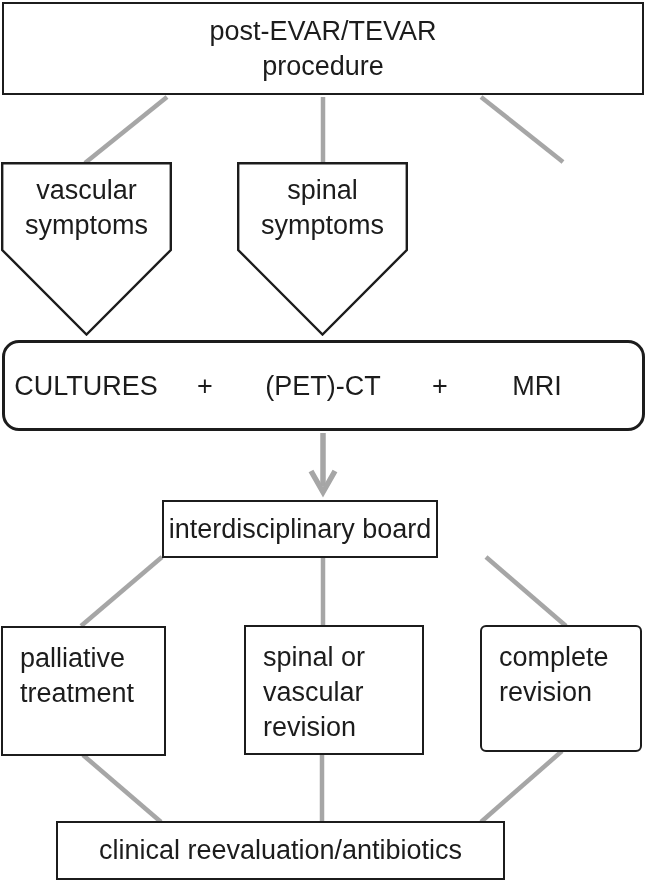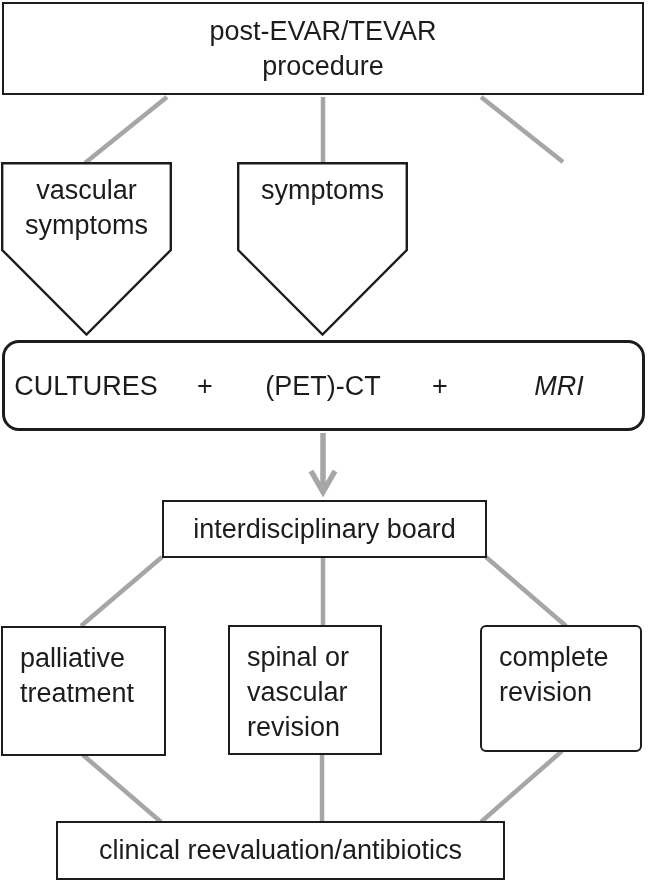--- a/index.html
+++ b/index.html
@@ -110,45 +110,46 @@
       <div>vascular</div>
       <div>symptoms</div>
     </div>
   </div>
 
   <div class="pentagon" style="left:237px; top:162px; width:171px; height:174px;">
     <svg width="171" height="174" viewBox="0 0 171 174">
       <polygon points="1.2,1.2 169.8,1.2 169.8,88 85.5,172.5 1.2,88" fill="#ffffff" stroke="var(--border)" stroke-width="2.4"></polygon>
     </svg>
     <div class="pent-label two-line">
+      <div>spinal</div>
       <div>symptoms</div>
     </div>
   </div>
 
 
   <div class="pill">
     <span class="pill-item" style="left:81px;">CULTURES</span>
     <span class="pill-item" style="left:200px;">+</span>
     <span class="pill-item" style="left:318px;">
       <span style="display:block;">(PET)-CT</span>
     </span>
     <span class="pill-item" style="left:435px;">+</span>
-    <span class="pill-item" style="left:554px;font-style:italic;">MRI</span>
+    <span class="pill-item" style="left:532px;">MRI</span>
   </div>
 
-  <div class="box flex-center" style="left:162px; top:500px; width:325px; height:58px;">
+  <div class="box flex-center" style="left:162px; top:500px; width:276px; height:58px;">
     <div>interdisciplinary board</div>
   </div>
 
   <div class="box top-left-text" style="left:1px; top:626px; width:165px; height:130px;">
     <div>palliative</div>
     <div>treatment</div>
   </div>
 
-  <div class="box top-left-text" style="left:228px; top:625px; width:154px; height:130px;">
+  <div class="box top-left-text" style="left:244px; top:625px; width:180px; height:130px;">
     <div>spinal or</div>
     <div>vascular</div>
     <div>revision</div>
   </div>
 
   <div class="box top-left-text" style="left:480px; top:625px; width:162px; height:127px;border-radius:6px;">
     <div>complete</div>
     <div>revision</div>
   </div>
 

